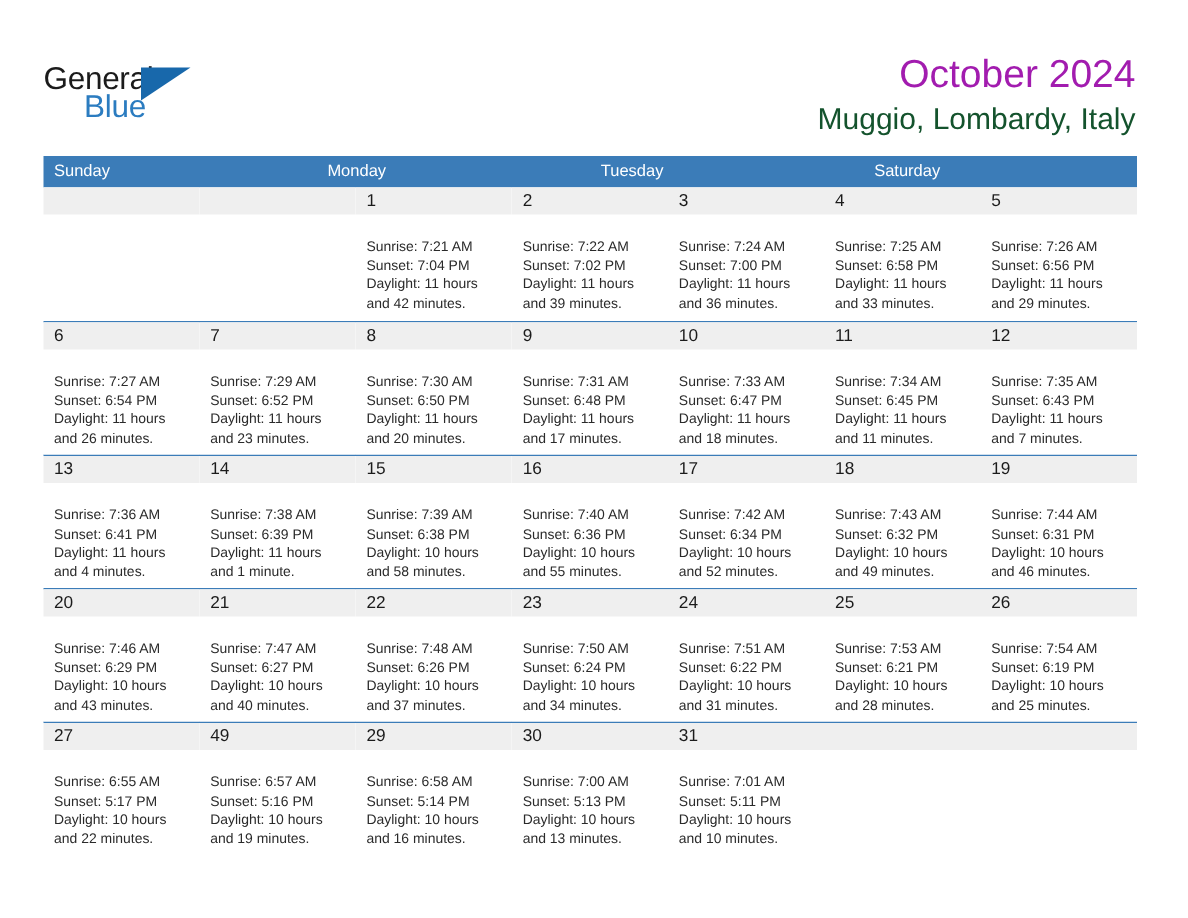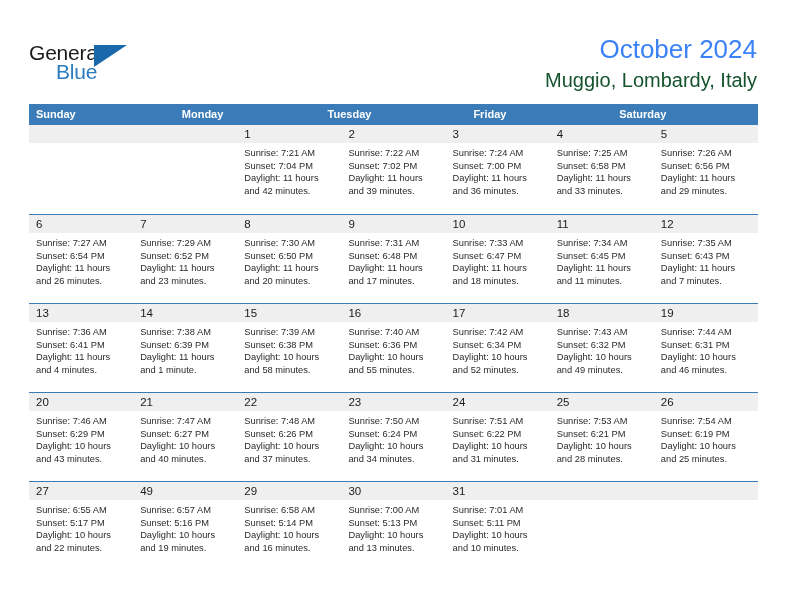--- a/index.html
+++ b/index.html
@@ -66,21 +66,21 @@
   }
 
   .title-block {
     position: absolute;
     right: 0;
     top: 0;
     text-align: right;
   }
   .cal-title {
     font-size: 26px;
-    color: #3b82f6;
+    color: #a21caf;
     line-height: 32px;
     white-space: nowrap;
   }
   .cal-subtitle {
     font-size: 20px;
     color: #14532d;
     line-height: 22px;
     margin-top: 4px;
     white-space: nowrap;
   }
@@ -89,21 +89,20 @@
   .calendar {
     position: absolute;
     left: 29px;
     top: 104px;
     width: 729px;
   }
   .dow-row {
     display: flex;
     background: #3b7cb8;
     height: 21px;
-    font-weight: bold;
   }
   .dow {
     flex: 1 1 0;
     color: #ffffff;
     font-size: 11px;
     line-height: 21px;
     padding-left: 7px;
     box-sizing: border-box;
     white-space: nowrap;
   }
@@ -132,21 +131,21 @@
   .day.empty .day-band {
     background: #efefef;
   }
   .day-num {
     font-size: 11.5px;
     color: #1b1b1b;
     line-height: 18px;
     padding-left: 7px;
   }
   .day-info {
-    padding: 4px 6px 0 7px;
+    padding: 15px 6px 0 7px;
     font-size: 9.3px;
     line-height: 12.6px;
     color: #2a2a2a;
   }
   .day-info div {
     white-space: nowrap;
   }
 </style>
 </head>
 <body>
@@ -167,21 +166,20 @@
     </div>
 
   </div>
 
   <div class="calendar">
 
     <div class="dow-row">
       <div class="dow">Sunday</div>
       <div class="dow">Monday</div>
       <div class="dow">Tuesday</div>
-      <div class="dow">Friday</div>
       <div class="dow">Saturday</div>
     </div>
 
     <div class="week first">
       <div class="day empty">
         <div class="day-band">
             <div class="day-num"></div>
           </div>
         <div class="day-info">
           <div></div>

